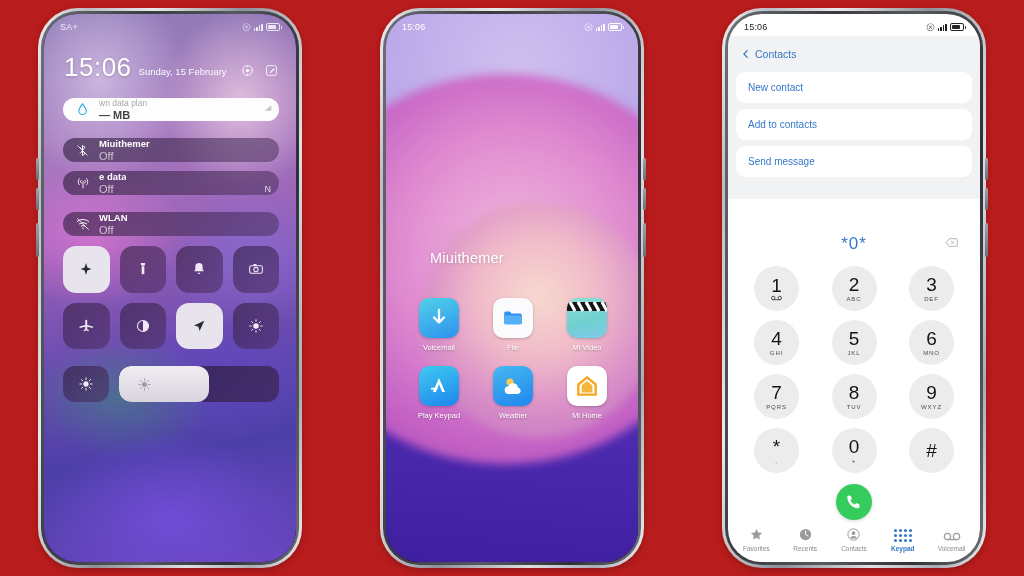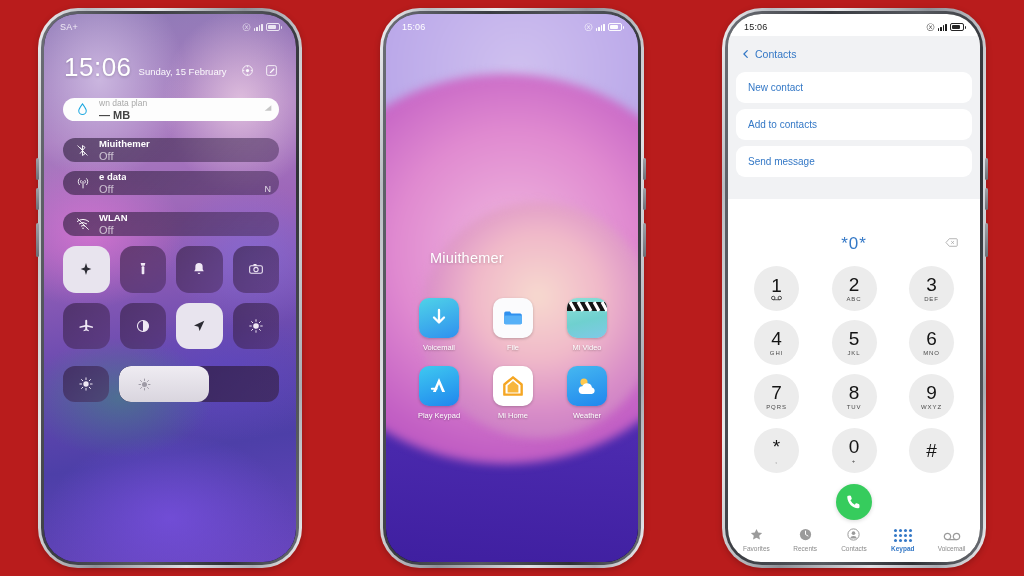--- a/index.html
+++ b/index.html
@@ -410,36 +410,36 @@
           <div class="app">
             <span class="app-ico" style="background:linear-gradient(160deg,#3fc9f0,#1f86ee)">
               <svg viewBox="0 0 24 24" width="26" height="26">
                   <path d="M12 4.6l5.6 12.9h-2.7L12 10.3 9.1 17.5H6.4z" fill="#fff"></path>
                   <path d="M5.4 14.6h4.3" stroke="#fff" stroke-width="1.9" stroke-linecap="round"></path>
                 </svg>
             </span>
             <span class="app-lbl">Play Keypad</span>
           </div>
           <div class="app">
+            <span class="app-ico" style="background:linear-gradient(160deg,#46b8f0,#1f86ee)">
+              <svg viewBox="0 0 24 24" width="26" height="26">
+                <circle cx="9.2" cy="8.4" r="3.3" fill="#ffc94d"></circle>
+                <path d="M16.4 19.4H8.1a3.6 3.6 0 01-.4-7.2 4.7 4.7 0 018.9 1.1 3.1 3.1 0 01-.2 6.1z" fill="#fff"></path>
+              </svg>
+            </span>
+            <span class="app-lbl">Weather</span>
+          </div>
+          <div class="app">
             <span class="app-ico" style="background:#fff">
               <svg viewBox="0 0 24 24" width="26" height="26">
                   <path d="M12 4l8 6.6V20H4v-9.4z" fill="none" stroke="#f5a623" stroke-width="2.2" stroke-linejoin="round"></path>
                   <path d="M12 7.4l5 4.2V18H7v-6.4z" fill="#f7b63c"></path>
                 </svg>
             </span>
             <span class="app-lbl">Mi Home</span>
-          </div>
-          <div class="app">
-            <span class="app-ico" style="background:linear-gradient(160deg,#46b8f0,#1f86ee)">
-              <svg viewBox="0 0 24 24" width="26" height="26">
-                <circle cx="9.2" cy="8.4" r="3.3" fill="#ffc94d"></circle>
-                <path d="M16.4 19.4H8.1a3.6 3.6 0 01-.4-7.2 4.7 4.7 0 018.9 1.1 3.1 3.1 0 01-.2 6.1z" fill="#fff"></path>
-              </svg>
-            </span>
-            <span class="app-lbl">Weather</span>
           </div>
         </div>
       </div>
     </div>
   </div>
 
   <div class="phone" id="phone3">
     <div class="outer"></div>
     <div class="mid"></div>
     <div class="side-btn" style="top:150px;height:22px"></div>

